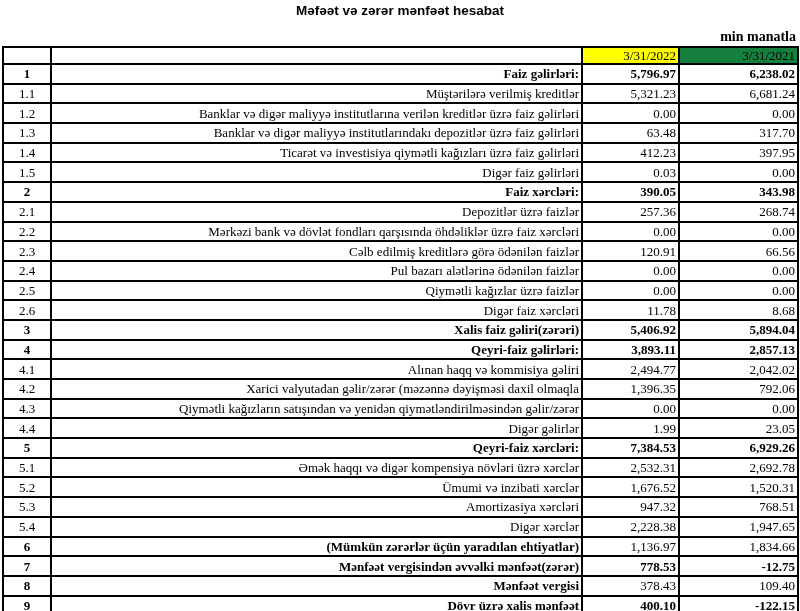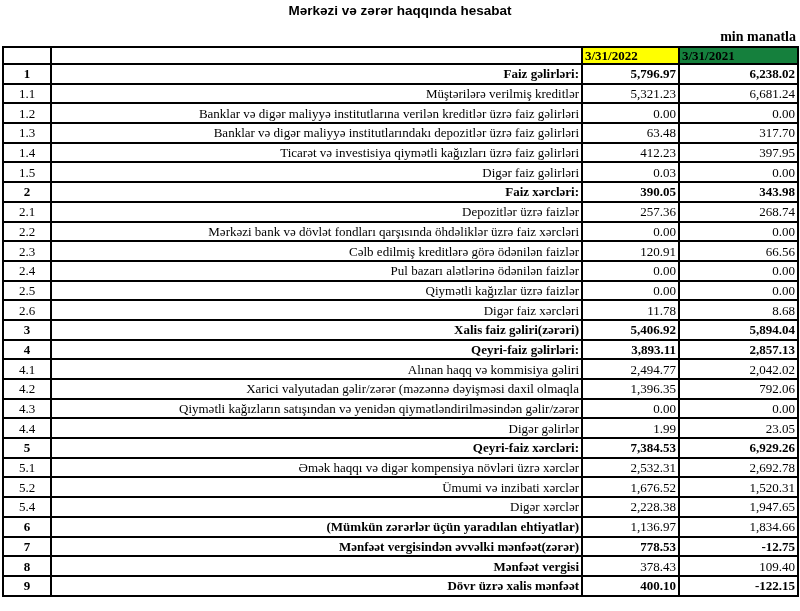--- a/index.html
+++ b/index.html
@@ -44,38 +44,38 @@
     border: 2px solid #000;
     font-size: 13px;
     line-height: 15px;
     padding: 0 2px;
     overflow: hidden;
     white-space: nowrap;
     vertical-align: middle;
   }
   thead th {
     height: 13px;
-    font-weight: bold;
-    text-align: left;
+    font-weight: normal;
+    text-align: right;
     font-size: 13.5px;
   }
   tbody td {
     height: 17.7px;
   }
   td.c-no   { text-align: center; }
   td.c-label{ text-align: right; padding-left: 4px; }
   td.c-val  { text-align: right; padding-right: 3px; }
   .b { font-weight: bold; }
 </style>
 </head>
 <body>
 
 <div class="page">
 
-  <div class="report-title">Mərkəzi və zərər haqqında hesabat</div>
+  <div class="report-title">Məfəət və zərər mənfəət hesabat</div>
 
   <div class="unit-note">min manatla</div>
 
   <table class="pnl">
     <colgroup>
       <col style="width:48px">
       <col style="width:531px">
       <col style="width:97px">
       <col style="width:119px">
     </colgroup>
@@ -214,20 +214,26 @@
           <td class="c-val">2,532.31</td>
           <td class="c-val">2,692.78</td>
         </tr>
         <tr>
           <td class="c-no">5.2</td>
           <td class="c-label">Ümumi və inzibati xərclər</td>
           <td class="c-val">1,676.52</td>
           <td class="c-val">1,520.31</td>
         </tr>
         <tr>
+          <td class="c-no">5.3</td>
+          <td class="c-label">Amortizasiya xərcləri</td>
+          <td class="c-val">947.32</td>
+          <td class="c-val">768.51</td>
+        </tr>
+        <tr>
           <td class="c-no">5.4</td>
           <td class="c-label">Digər xərclər</td>
           <td class="c-val">2,228.38</td>
           <td class="c-val">1,947.65</td>
         </tr>
         <tr>
           <td class="c-no b">6</td>
           <td class="c-label b">(Mümkün zərərlər üçün yaradılan ehtiyatlar)</td>
           <td class="c-val">1,136.97</td>
           <td class="c-val">1,834.66</td>

